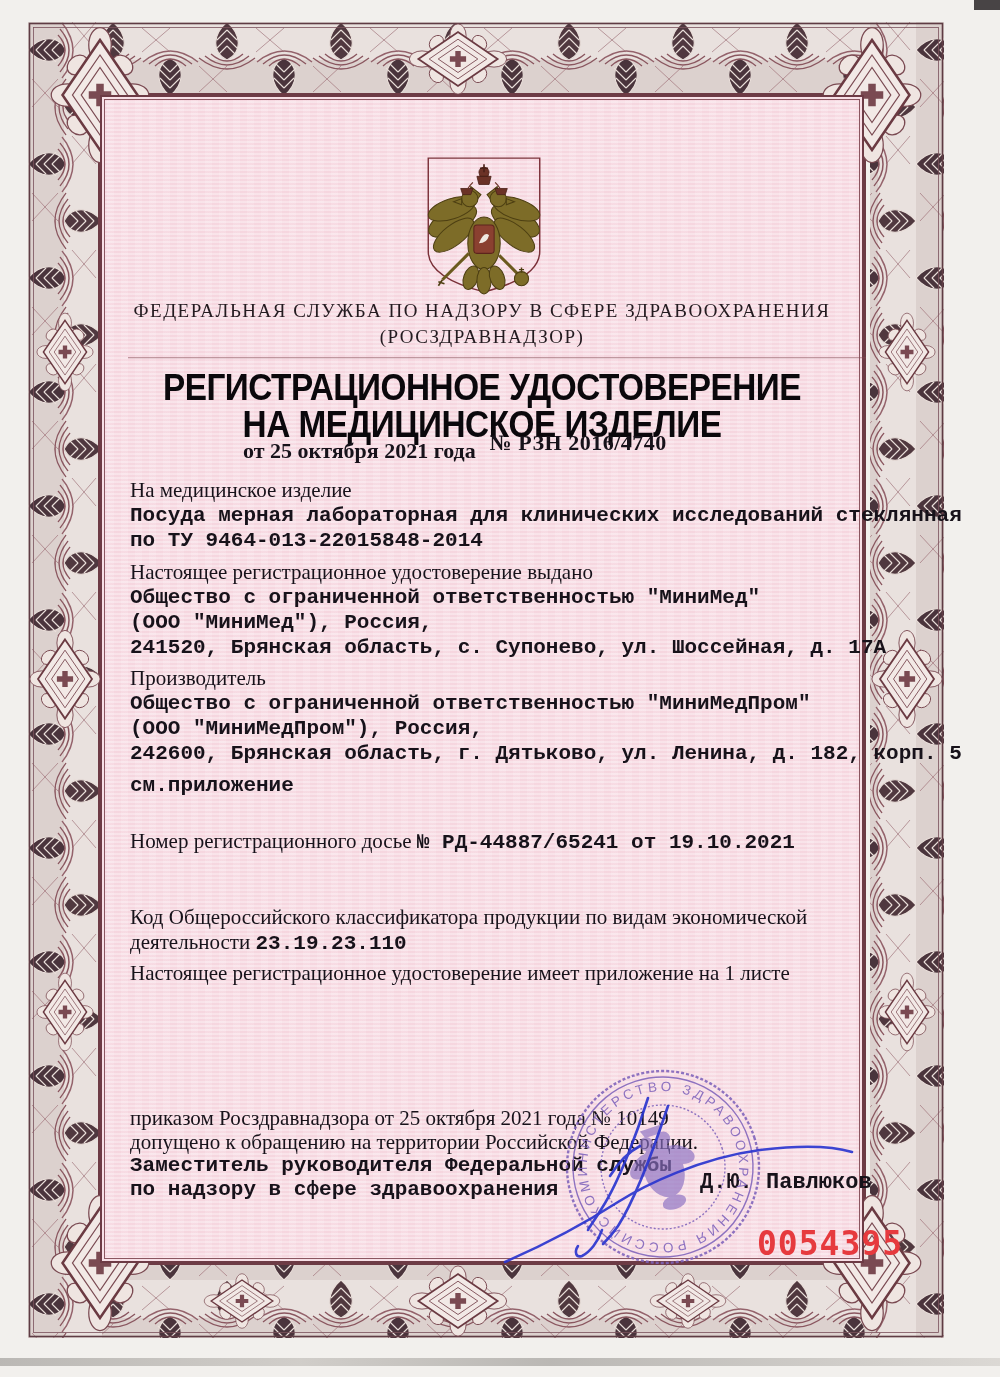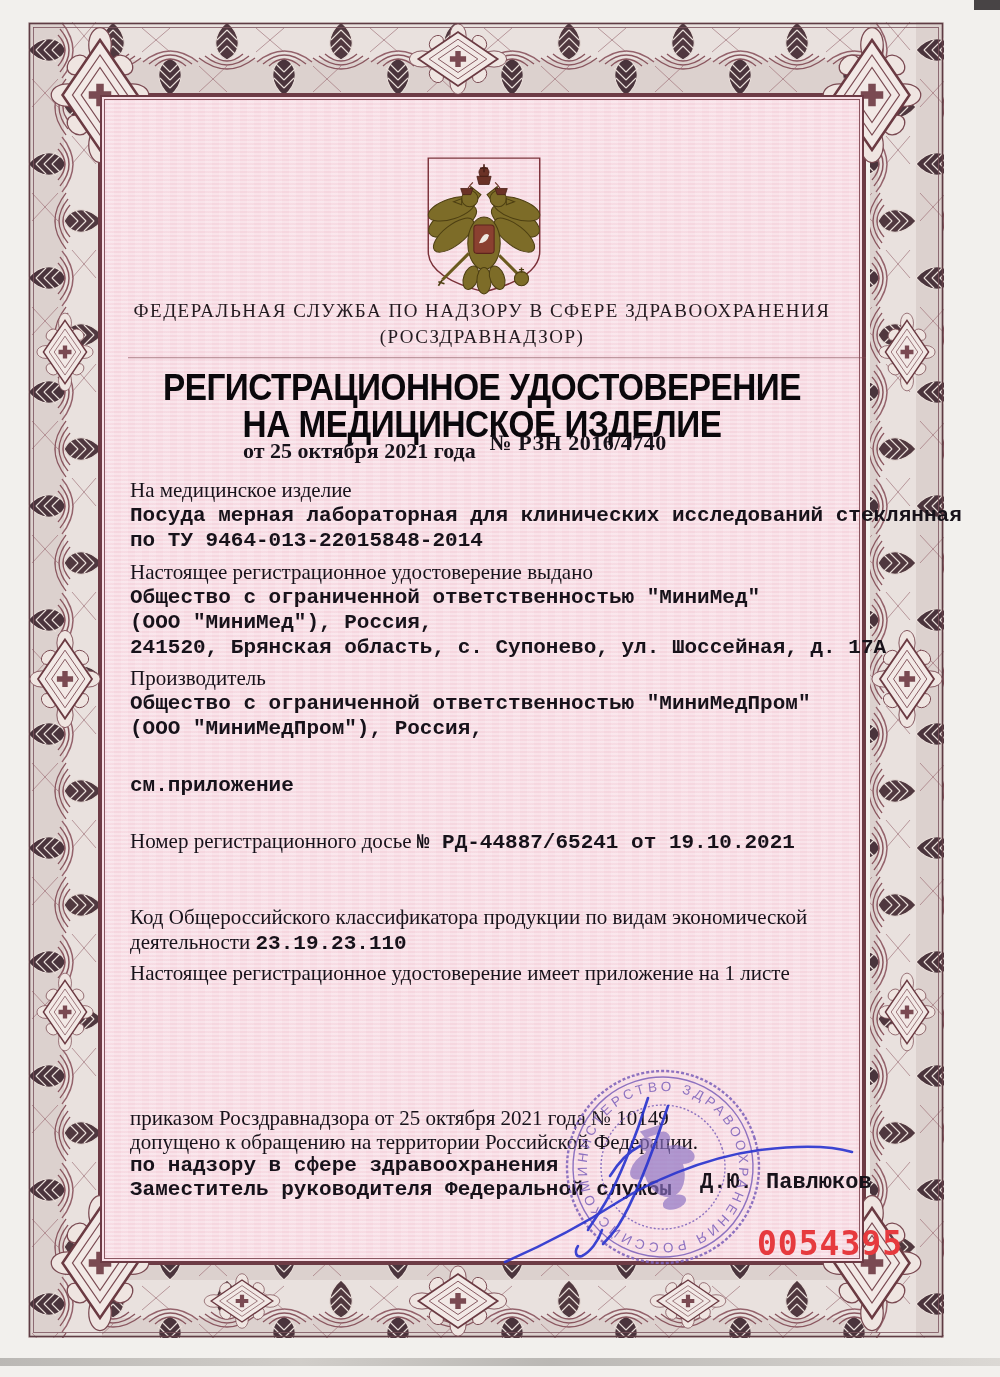--- a/index.html
+++ b/index.html
@@ -184,20 +184,21 @@
     <div>Настоящее регистрационное удостоверение выдано</div>
     <div class="b">Общество с ограниченной ответственностью "МиниМед"</div>
     <div class="b">(ООО "МиниМед"), Россия,</div>
     <div class="b">241520, Брянская область, с. Супонево, ул. Шоссейная, д. 17А</div>
   </div>
 
   <div class="para" style="top:666px">
     <div>Производитель</div>
     <div class="b">Общество с ограниченной ответственностью "МиниМедПром"</div>
     <div class="b">(ООО "МиниМедПром"), Россия,</div>
+    <div class="b">242600, Брянская область, г. Дятьково, ул. Ленина, д. 182, корп. 5</div>
   </div>
 
   <div class="para" style="top:773px">
     <div class="b">см.приложение</div>
   </div>
 
   <div class="para" style="top:829px">
     <div><span>Номер регистрационного досье </span><span class="b">№ РД-44887/65241 от 19.10.2021</span></div>
   </div>
 
@@ -207,22 +208,22 @@
     <div><span>деятельности </span><span class="b">23.19.23.110</span></div>
   </div>
 
   <div class="para" style="top:961px">
     <div>Настоящее регистрационное удостоверение имеет приложение на 1 листе</div>
   </div>
 
   <div class="para" style="top:1106px">
     <div style="line-height:24px">приказом Росздравнадзора от 25 октября 2021 года № 10149</div>
     <div style="line-height:24px">допущено к обращению на территории Российской Федерации.</div>
+    <div class="b" style="line-height:24px">Заместитель руководителя Федеральной службы</div>
     <div class="b" style="line-height:24px">по надзору в сфере здравоохранения</div>
-    <div class="b" style="line-height:24px">Заместитель руководителя Федеральной службы</div>
   </div>
   <div class="abs b" style="left:700px;top:1170px;font-size:22px">Д.Ю. Павлюков</div>
   <div class="abs serial" style="left:757px;top:1224px">0054395</div>
 
   <svg class="stamp" width="230" height="230" viewBox="0 0 230 230" xmlns="http://www.w3.org/2000/svg">
     <g transform="rotate(-18 115 115)" fill="none" stroke="#7f63bb">
       <circle cx="115" cy="115" r="96" stroke-width="2.4" stroke-dasharray="3 2"></circle>
       <circle cx="115" cy="115" r="90" stroke-width="1.4"></circle>
       <circle cx="115" cy="115" r="62" stroke-width="1.4" stroke-dasharray="2 2"></circle>
       <defs>

